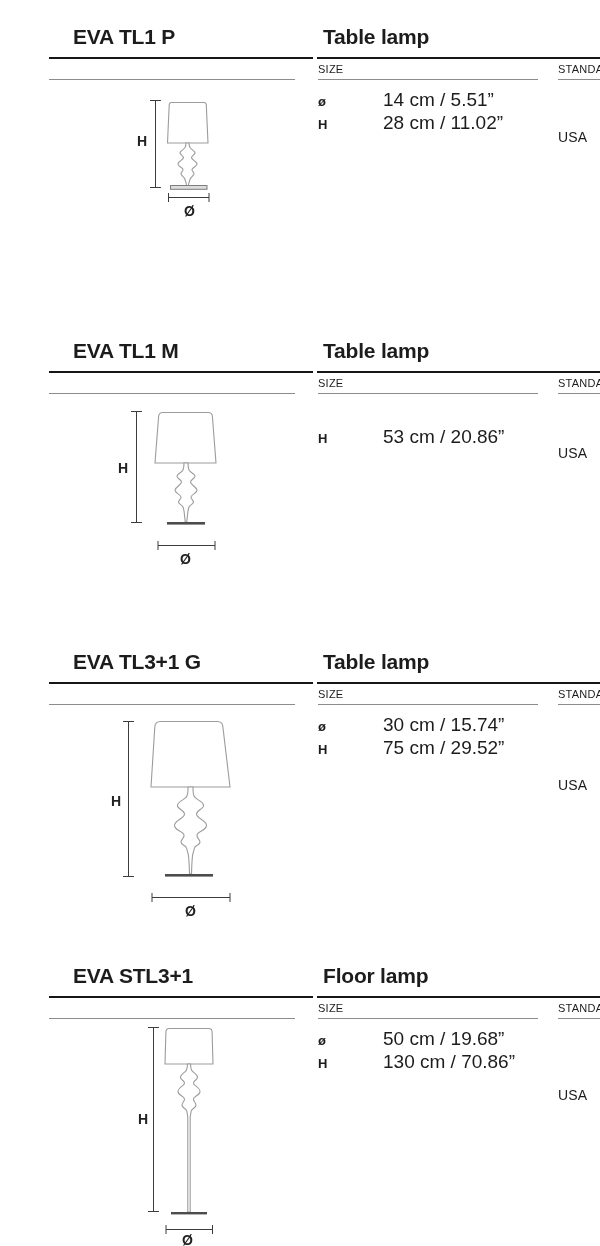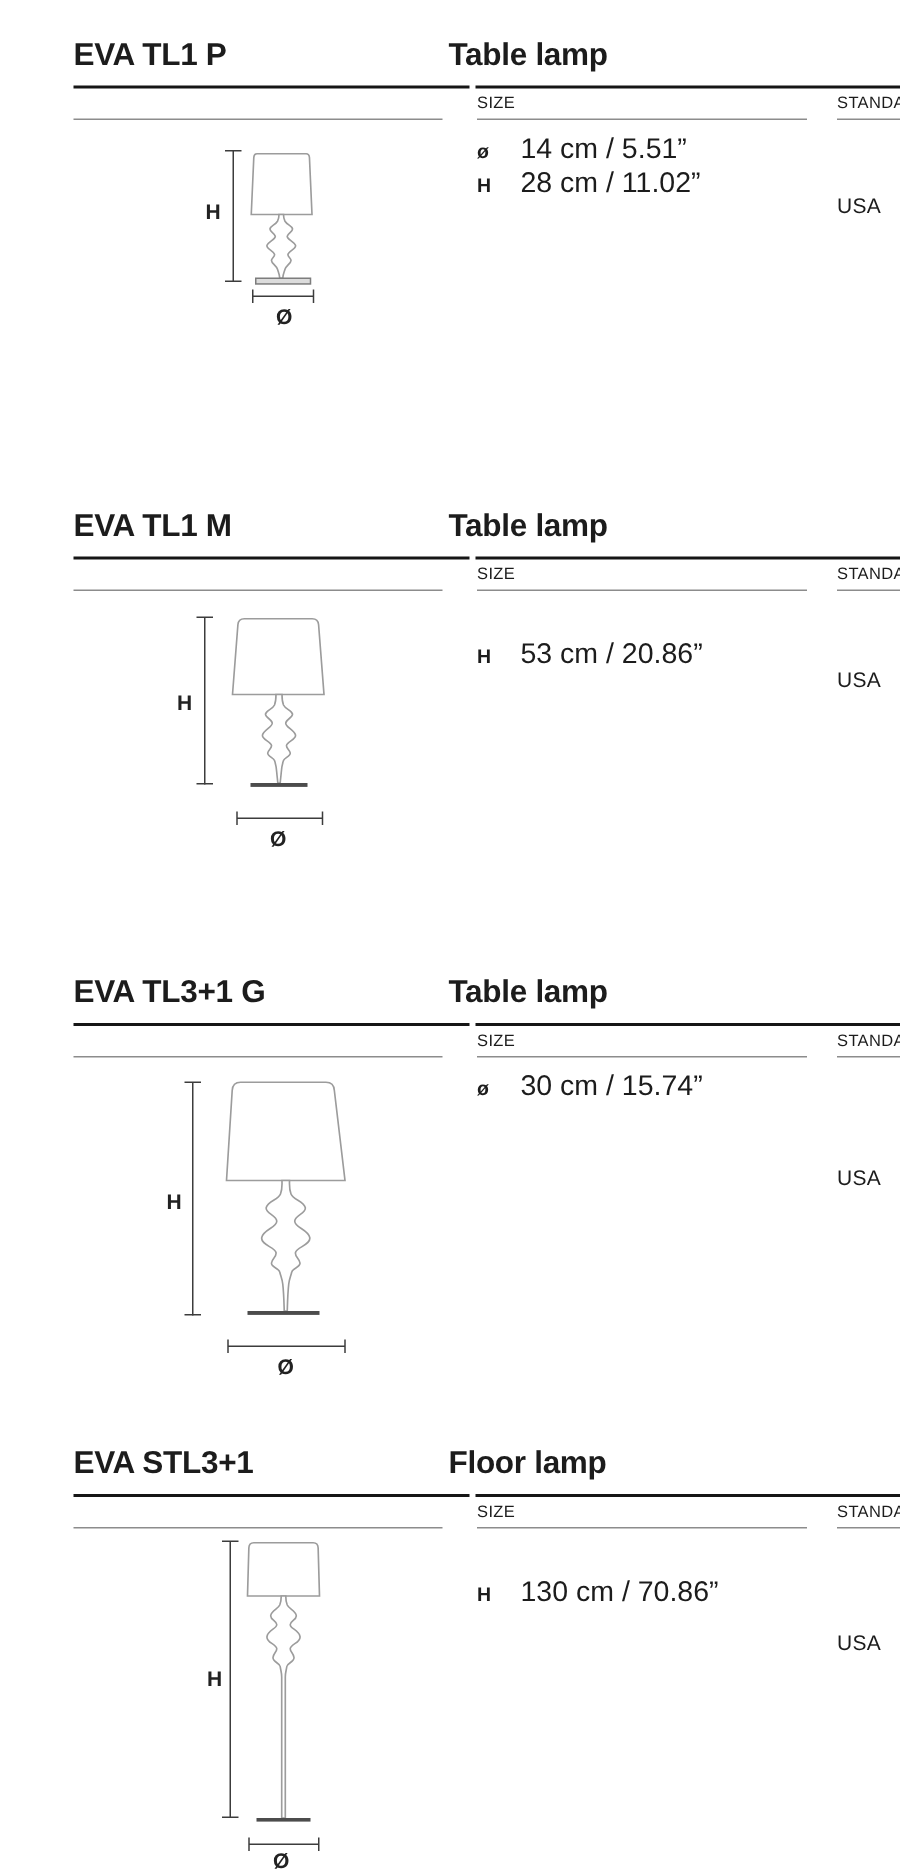--- a/index.html
+++ b/index.html
@@ -5,21 +5,21 @@
   html, body { margin: 0; padding: 0; }
   body { font-family: "Liberation Sans", sans-serif; background: #ffffff; }
   .page {
     position: relative; width: 600px; height: 1246px;
     background: #ffffff; overflow: hidden; color: #1c1c1c;
   }
   .sec { position: absolute; left: 0; width: 600px; height: 311px; }
 
   .model, .type {
     position: absolute; top: -5px; font-size: 21px; font-weight: bold;
-    line-height: 22px; letter-spacing: -0.2px; white-space: nowrap;
+    line-height: 22px; letter-spacing: -0.2px; white-space: nowrap; margin-left: 24px;
   }
   .model { left: 49px; }
   .type  { left: 299px; }
 
   .rule-thick { position: absolute; top: 26px; height: 2px; background: #161616; }
   .rt-left  { left: 49px;  width: 264px; }
   .rt-right { left: 317px; width: 283px; }
 
   .colhead {
     position: absolute; top: 32px; font-size: 11px; font-weight: normal;
@@ -33,21 +33,21 @@
   .th-size { left: 318px; width: 220px; }
   .th-std  { left: 558px; width: 50px; }
 
   .spec { position: absolute; left: 318px; width: 270px; line-height: 22px; white-space: nowrap; }
   .r1 { top: 58px; }
   .r2 { top: 81px; }
   .spec .sym {
     display: inline-block; width: 29px; font-size: 13px; font-weight: bold;
     vertical-align: baseline;
   }
-  .spec .val { font-size: 19px; vertical-align: baseline; }
+  .spec .val { font-size: 19px; vertical-align: baseline; margin-left: 36px; }
 
   .usa {
     position: absolute; left: 558px; font-size: 14px; font-weight: normal;
     line-height: 14px; letter-spacing: 0.2px; white-space: nowrap;
   }
 
   .dim-label {
     position: absolute; font-size: 14px; font-weight: bold; line-height: 14px;
     color: #222; white-space: nowrap;
   }
@@ -141,20 +141,23 @@
     <div class="rule-thick rt-left"></div>
     <div class="rule-thick rt-right"></div>
     <div class="colhead size-h">SIZE</div>
     <div class="colhead std-h">STANDARD</div>
     <div class="rule-thin th-left"></div>
     <div class="rule-thin th-size"></div>
     <div class="rule-thin th-std"></div>
     <div class="spec r1">
       <span class="sym">ø</span><span class="val">30 cm / 15.74”</span>
     </div>
+    <div class="spec r2">
+      <span class="sym">H</span><span class="val">75 cm / 29.52”</span>
+    </div>
     <div class="usa" style="top:122px">USA</div>
 
     <svg class="lamp-svg" width="320" height="258" viewBox="0 0 320 258">
       <g stroke="#3c3c3c" stroke-width="1">
         <line x1="128.5" y1="65.5" x2="128.5" y2="221"></line>
         <line x1="123" y1="65.5" x2="134" y2="65.5"></line>
         <line x1="123" y1="220.5" x2="134" y2="220.5"></line>
       </g>
       <path d="M151,131 L154.8,71 Q155.1,65.5 160.4,65.5 L217.3,65.5 Q222.6,65.5 222.9,71 L230,131 Z" fill="#ffffff" stroke="#9c9c9c" stroke-width="1.1"></path>
       <path d="M188,131 C188,134.5 188.3,136.5 187,140 C185.5,144 178.5,144.5 177.5,149 C176.6,152.8 184.2,154 184.5,158 C184.8,162.3 175.6,163.5 174.5,169 C173.6,173.8 183.3,175.5 184,179 C184.6,181.8 181.4,183 181,186 C180.6,188.8 186,189.5 186.5,192 C187.2,195 188.2,197 188.5,200 C189.2,206 189.3,212 189.5,218 L191.5,218 C191.7,212 191.8,206 192.5,200 C192.8,197 193.8,195 194.5,192 C195,189.5 200.4,188.8 200,186 C199.6,183 196.4,181.8 197,179 C197.7,175.5 207.4,173.8 206.5,169 C205.4,163.5 196.2,162.3 196.5,158 C196.8,154 204.4,152.8 203.5,149 C202.5,144.5 195.5,144 194,140 C192.7,136.5 193,134.5 193,131 Z" fill="#ffffff" stroke="#9c9c9c" stroke-width="1.1"></path>
@@ -172,20 +175,23 @@
   <section class="sec" style="top:970px;height:276px">
     <div class="model">EVA STL3+1</div>
     <div class="type">Floor lamp</div>
     <div class="rule-thick rt-left"></div>
     <div class="rule-thick rt-right"></div>
     <div class="colhead size-h">SIZE</div>
     <div class="colhead std-h">STANDARD</div>
     <div class="rule-thin th-left"></div>
     <div class="rule-thin th-size"></div>
     <div class="rule-thin th-std"></div>
+    <div class="spec r1">
+      <span class="sym">ø</span><span class="val">50 cm / 19.68”</span>
+    </div>
     <div class="spec r2">
       <span class="sym">H</span><span class="val">130 cm / 70.86”</span>
     </div>
     <div class="usa" style="top:118px">USA</div>
 
     <svg class="lamp-svg" width="320" height="276" viewBox="0 0 320 276">
       <g stroke="#3c3c3c" stroke-width="1">
         <line x1="153.5" y1="57.5" x2="153.5" y2="242"></line>
         <line x1="148" y1="57.5" x2="159" y2="57.5"></line>
         <line x1="148" y1="241.5" x2="159" y2="241.5"></line>

